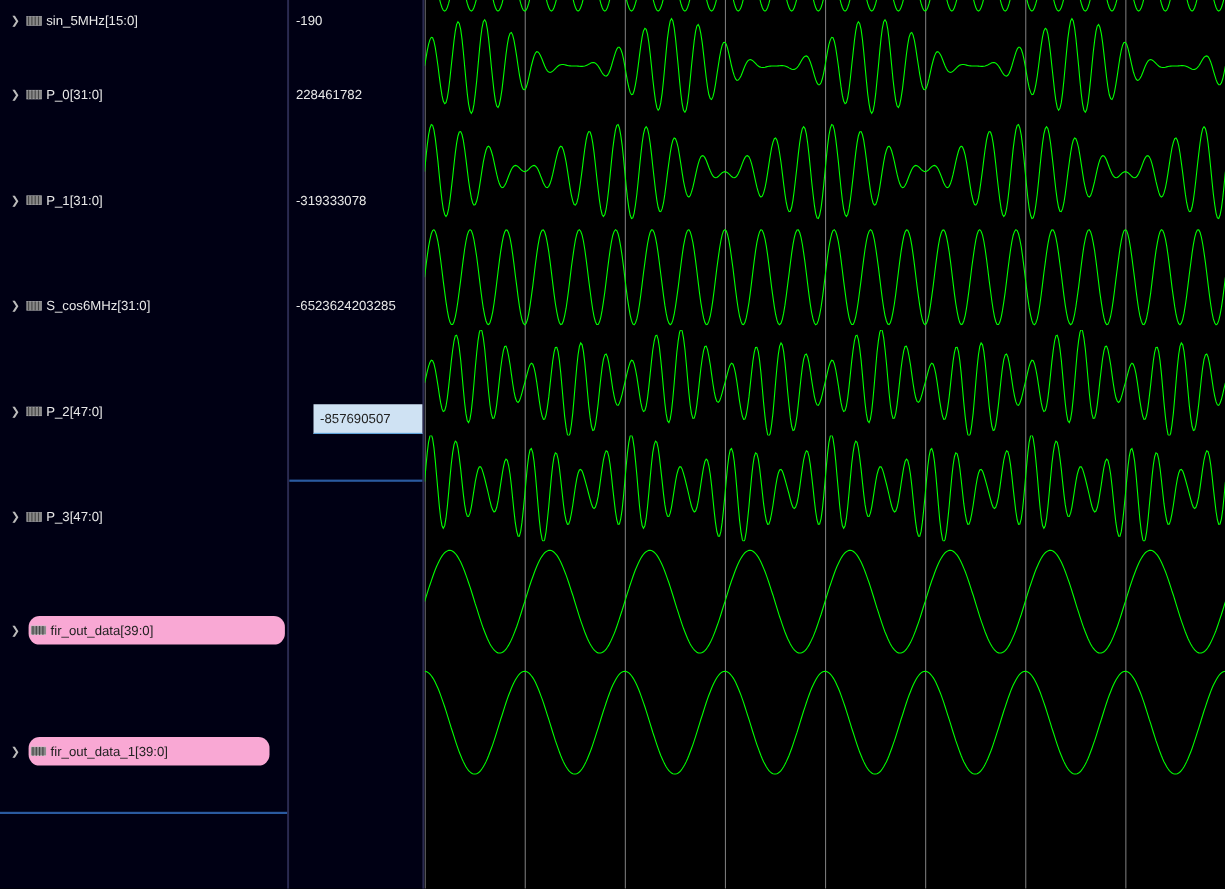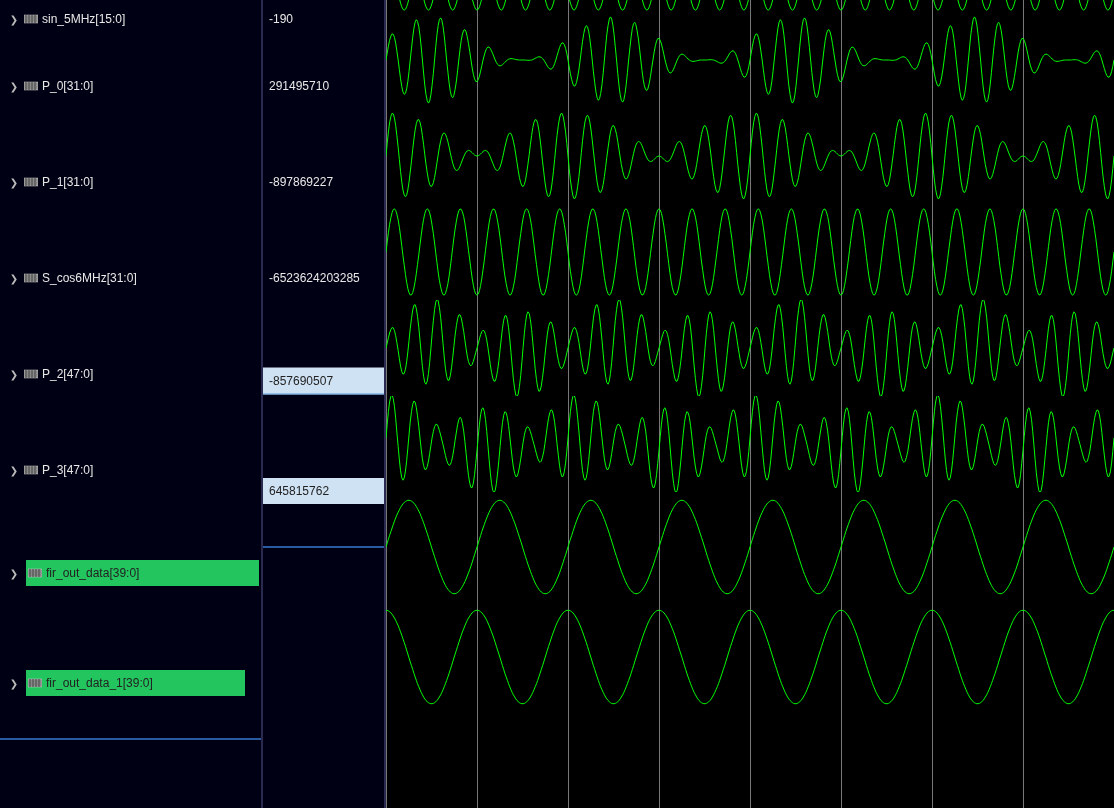--- a/index.html
+++ b/index.html
@@ -48,24 +48,25 @@
     right: 4px;
     top: 50%;
     transform: translateY(-50%);
     display: flex;
     align-items: center;
     gap: 4px;
     white-space: nowrap;
     overflow: hidden;
   }
   .row-inner.selected {
-    background: #22c55e;
+    background: #f9a8d4;
     color: #222;
     padding: 6px 2px;
     left: 26px; 
+    border-radius: 10px;
   }
   .value-inner {
     position: absolute;
     left: 6px;
     right: 0;
     top: 50%;
     transform: translateY(-50%);
     white-space: nowrap;
     overflow: hidden;
     text-overflow: clip;
@@ -254,41 +255,36 @@
     </div>
 
   <div class="col-value" id="col-value">
       <div class="row" style="height: 38px;">
         <div class="value-inner">
         <span>-190</span>
       </div>
       </div>
       <div class="row" style="height: 96px;">
         <div class="value-inner">
-        <span>291495710</span>
+        <span>228461782</span>
       </div>
       </div>
       <div class="row" style="height: 96px;">
         <div class="value-inner">
-        <span>-897869227</span>
+        <span>-319333078</span>
       </div>
       </div>
       <div class="row" style="height: 96px;">
         <div class="value-inner">
         <span>-6523624203285</span>
       </div>
       </div>
-      <div class="row" style="height: 110px;">
+      <div class="row" style="height: 110px; margin-left: 22px;">
         <div class="value-inner selected sel-value-divider">
         <span>-857690507</span>
-      </div>
-      </div>
-      <div class="row" style="height: 110px;">
-        <div class="value-inner selected">
-        <span>645815762</span>
       </div>
       </div>
       <div class="footer"></div>
     </div>
 
   <div class="col-wave" id="col-wave">
       <div class="grid-line" style="left: 0%;"></div>
       <div class="grid-line" style="left: 12.5%;"></div>
       <div class="grid-line" style="left: 25%;"></div>
       <div class="grid-line" style="left: 37.5%;"></div>

